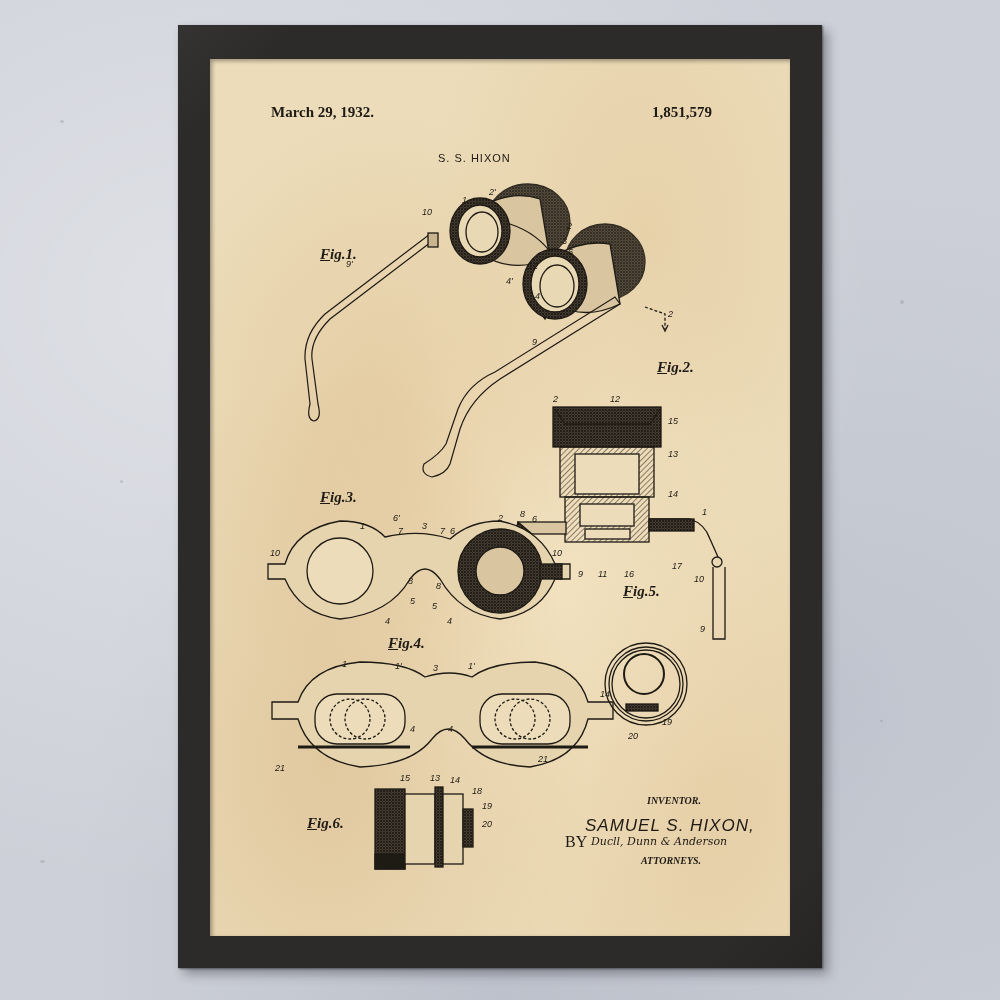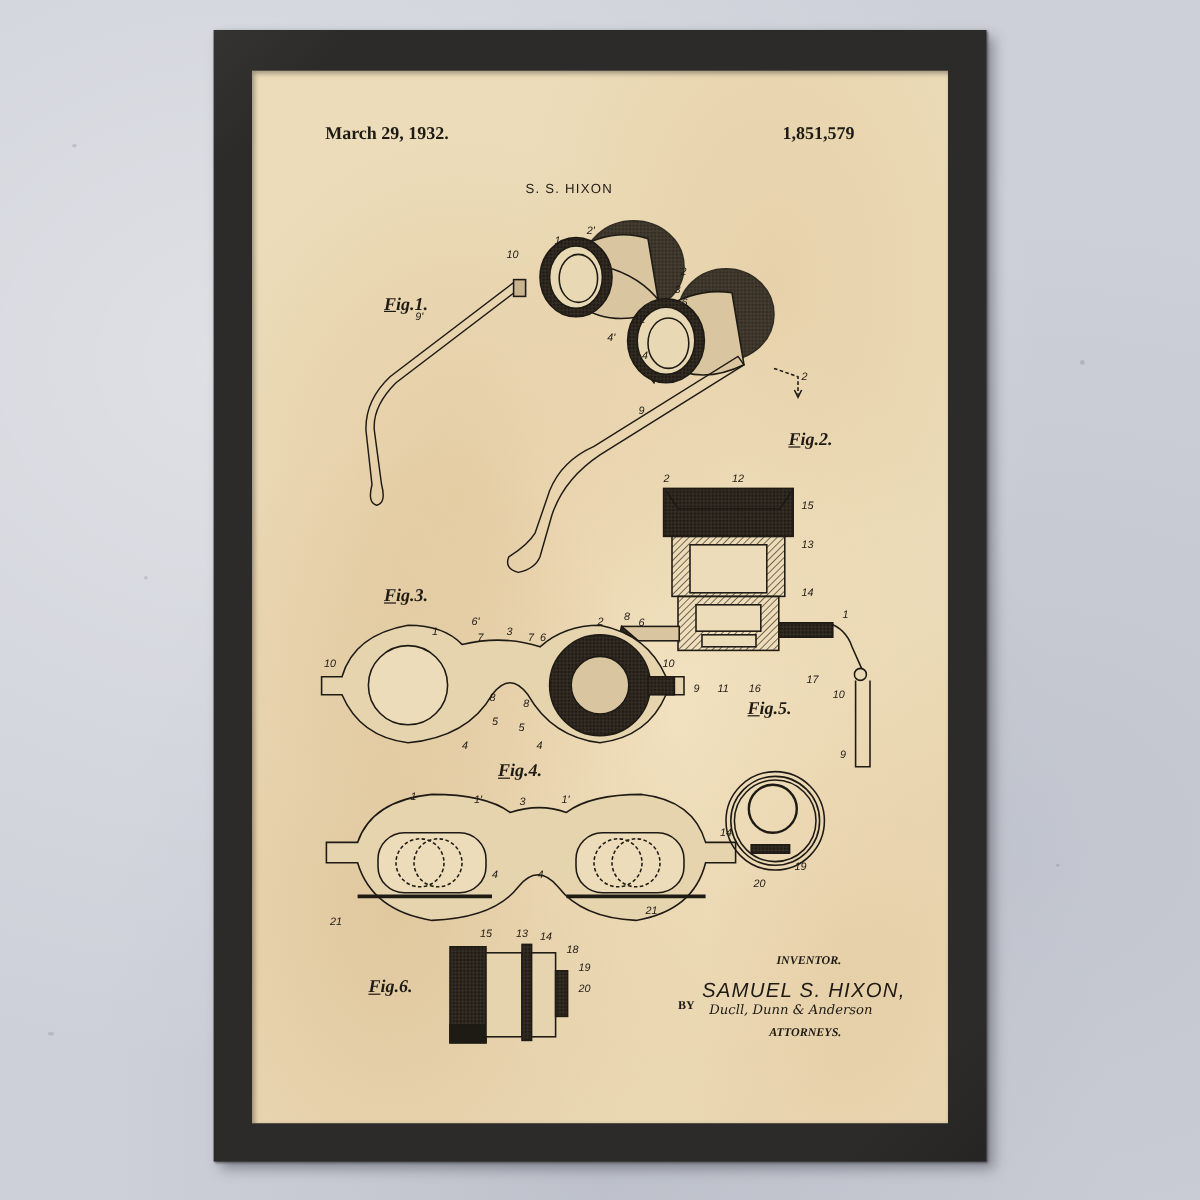--- a/index.html
+++ b/index.html
@@ -60,21 +60,21 @@
   .fig-label::first-letter { text-decoration:underline; }
   .drawing { position:absolute; left:0; top:0; }
   .sig-block { position:absolute; left:345px; top:736px; width:220px; color:#1e1a14; }
   .sig-inventor-label {
     position:absolute; left:92px; top:0; font-style:italic; font-weight:bold; font-size:10px;
   }
   .sig-name {
     position:absolute; left:30px; top:21px; font-family:"Liberation Sans", sans-serif;
     font-style:italic; font-size:17px; letter-spacing:1px;
   }
-  .sig-by { position:absolute; left:10px; top:38px; font-size:10px; font-weight:bold; }
+  .sig-by { position:absolute; left:10px; top:38px; font-size:16px; font-weight:normal; }
   .sig-attorney-names {
     position:absolute; left:36px; top:40px; font-style:italic; font-size:11px; font-family:"DejaVu Serif", serif;
   }
   .sig-attorneys-label {
     position:absolute; left:86px; top:60px; font-style:italic; font-weight:bold; font-size:10px;
   }
   .ref { font-family:"Liberation Sans", sans-serif; font-style:italic; font-size:9px; fill:#1e1a14; }
 </style>
 </head>
 <body>
@@ -89,21 +89,21 @@
   <div class="frame-bevel"></div>
 
   <div class="paper">
     <div class="hdr-date">March 29, 1932.</div>
     <div class="hdr-inventor">S. S. HIXON</div>
     <div class="hdr-number">1,851,579</div>
 
     <div class="fig-label" style="left:110px;top:187px;">Fig.1.</div>
     <div class="fig-label" style="left:447px;top:300px;">Fig.2.</div>
     <div class="fig-label" style="left:110px;top:430px;">Fig.3.</div>
-    <div class="fig-label" style="left:205px;top:576px;">Fig.4.</div>
+    <div class="fig-label" style="left:178px;top:576px;">Fig.4.</div>
     <div class="fig-label" style="left:413px;top:524px;">Fig.5.</div>
     <div class="fig-label" style="left:97px;top:756px;">Fig.6.</div>
 
     <svg class="drawing" width="580" height="877" viewBox="0 0 580 877" fill="none" stroke="#1e1a14" stroke-width="1.3">
       <defs>
         <pattern id="hatch" width="4" height="4" patternUnits="userSpaceOnUse" patternTransform="rotate(45)">
           <line x1="0" y1="0" x2="0" y2="4" stroke="#1e1a14" stroke-width="1"></line>
         </pattern>
         <pattern id="cross" width="3" height="3" patternUnits="userSpaceOnUse">
           <rect width="3" height="3" fill="#8a7b62"></rect>

